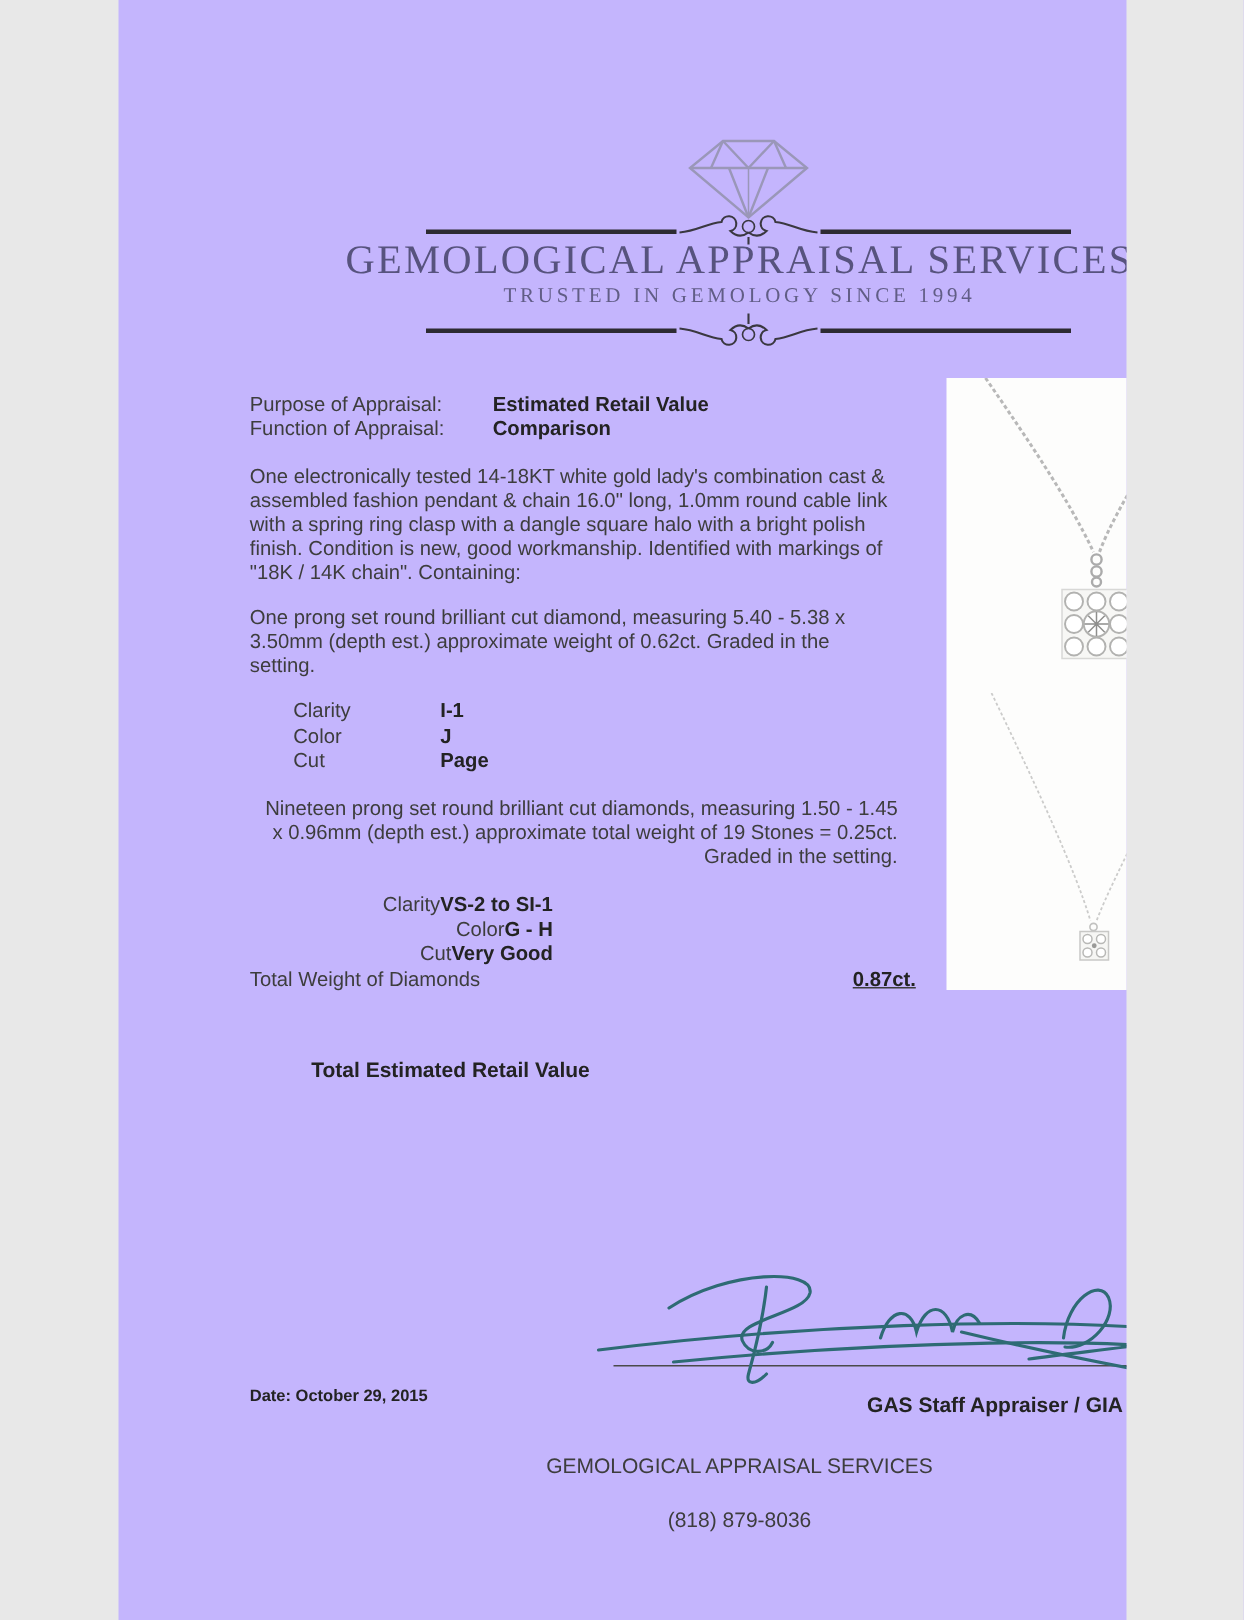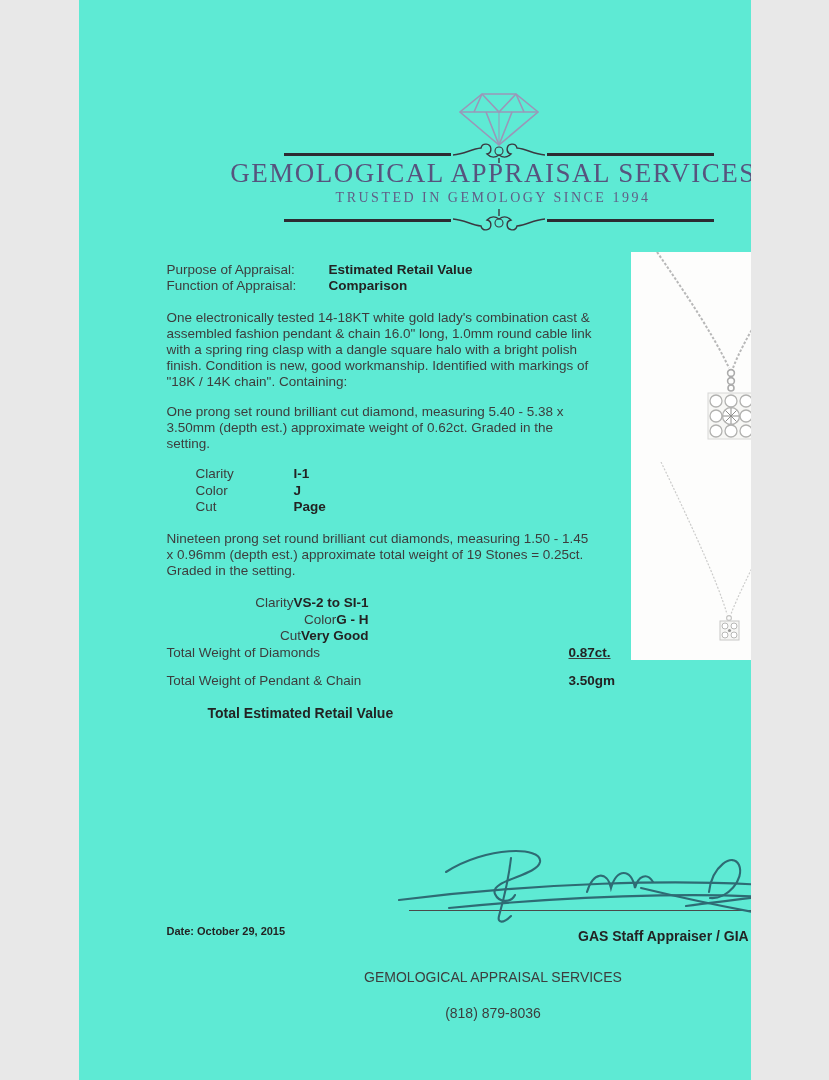--- a/index.html
+++ b/index.html
@@ -1,17 +1,17 @@
 <!DOCTYPE html>
 <html><head>
 <meta charset="utf-8">
 <style>
   html,body{margin:0;padding:0;background:#e8e8e8;}
   .page{
-    position:relative;width:672px;height:1080px;background:#5eead4;
+    position:relative;width:672px;height:1080px;background:#c4b5fd;
     font-family:"Liberation Sans",sans-serif;color:#3d3d3d;overflow:hidden;
     margin:0 auto;
   }
   .abs{position:absolute;}
   b,.bold{font-weight:bold;color:#232323;}
   
   .brand{width:829px;text-align:center;font-family:"Liberation Serif",serif;
          color:#57537e;font-size:27px;letter-spacing:1.5px;white-space:nowrap;}
   .tagline{width:829px;text-align:center;font-family:"Liberation Serif",serif;
          color:#615d86;font-size:14px;letter-spacing:2.5px;white-space:nowrap;}
@@ -90,39 +90,36 @@
       <span class="lab">Clarity</span><b>I-1</b>
     </div>
     <div class="grade-row">
       <span class="lab">Color</span><b>J</b>
     </div>
     <div class="grade-row">
       <span class="lab">Cut</span><b>Page</b>
     </div>
   </div>
 
-  <div class="abs para" style="left:88px;top:531px;">Nineteen prong set round brilliant cut diamonds, measuring 1.50 - 1.45 x 0.96mm (depth est.) approximate total weight of 19 Stones = 0.25ct. Graded in the setting.</div>
+  <div class="abs para" style="left:88px;top:531px;text-align:right;">Nineteen prong set round brilliant cut diamonds, measuring 1.50 - 1.45 x 0.96mm (depth est.) approximate total weight of 19 Stones = 0.25ct. Graded in the setting.</div>
 
   <div class="abs" style="left:117px;top:595px;text-align:right;">
     <div class="grade-row">
       <span class="lab">Clarity</span><b>VS-2 to SI-1</b>
     </div>
     <div class="grade-row">
       <span class="lab">Color</span><b>G - H</b>
     </div>
     <div class="grade-row">
       <span class="lab">Cut</span><b>Very Good</b>
     </div>
   </div>
 
   <div class="abs tot-row" style="left:88px;top:645px;text-decoration:underline;">
     <span class="lab">Total Weight of Diamonds</span><b>0.87ct.</b>
-  </div>
-  <div class="abs tot-row" style="left:88px;top:673px;">
-    <span class="lab">Total Weight of Pendant &amp; Chain</span><b>3.50gm</b>
   </div>
 
   <div class="abs" style="left:88px;top:705px;width:680px;font-size:14px;margin-left:41px;">
     <b>Total Estimated Retail Value</b>
     <b class="abs" style="left:577px;top:0;">$</b>
     <b class="abs" style="left:602px;top:0;text-align:right;">4590.00</b>
   </div>
 
   <div class="abs" style="left:552px;top:252px;width:200px;height:210px;background:#fdfdfc;">
     <svg width="200" height="210" viewBox="0 0 200 210">

